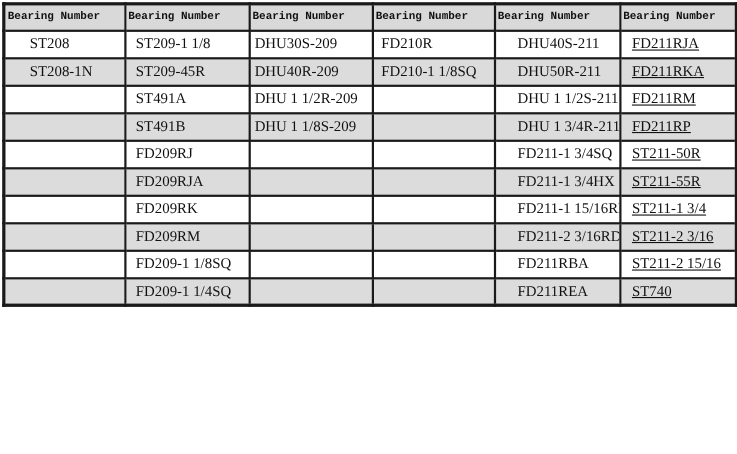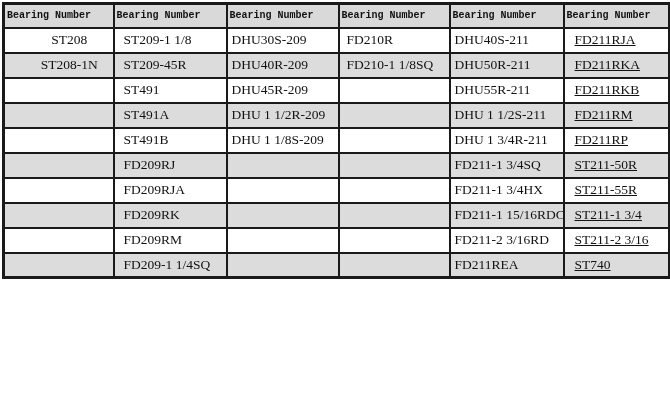--- a/index.html
+++ b/index.html
@@ -44,25 +44,25 @@
     font-size: 13.5px;
     color: var(--text-color, #111111);
     height: 25px;
     background: var(--row-bg, #ffffff);
     text-align: left;
   }
   tbody tr:nth-child(even) td {
     background: var(--row-alt-bg, #dcdcdc);
   }
   
-  td.c0 { padding-left: 22px; text-align: center; }
+  td.c0 { padding-left: 22px; }
   td.c1 { padding-left: 9px; margin-top: 45px; }
   td.c2 { padding-left: 4px; }
   td.c3 { padding-left: 7px; }
-  td.c4 { padding-left: 4px; }
+  td.c4 { padding-left: 20px; }
   td.c5 { padding-left: 10px; text-decoration: underline; }
 </style>
 </head>
 <body>
 
 <div class="table-wrap">
   <table class="bearing-table">
     <colgroup>
       <col style="width:110px">
       <col style="width:113px">
@@ -90,28 +90,20 @@
           <td class="c4">DHU40S-211</td>
           <td class="c5">FD211RJA</td>
         </tr>
         <tr>
           <td class="c0">ST208-1N</td>
           <td class="c1">ST209-45R</td>
           <td class="c2">DHU40R-209</td>
           <td class="c3">FD210-1 1/8SQ</td>
           <td class="c4">DHU50R-211</td>
           <td class="c5">FD211RKA</td>
-        </tr>
-        <tr>
-          <td class="c0"></td>
-          <td class="c1">ST491</td>
-          <td class="c2">DHU45R-209</td>
-          <td class="c3"></td>
-          <td class="c4">DHU55R-211</td>
-          <td class="c5">FD211RKB</td>
         </tr>
         <tr>
           <td class="c0"></td>
           <td class="c1">ST491A</td>
           <td class="c2">DHU 1 1/2R-209</td>
           <td class="c3"></td>
           <td class="c4">DHU 1 1/2S-211</td>
           <td class="c5">FD211RM</td>
         </tr>
         <tr>
@@ -149,20 +141,28 @@
         <tr>
           <td class="c0"></td>
           <td class="c1">FD209RM</td>
           <td class="c2"></td>
           <td class="c3"></td>
           <td class="c4">FD211-2 3/16RD</td>
           <td class="c5">ST211-2 3/16</td>
         </tr>
         <tr>
           <td class="c0"></td>
+          <td class="c1">FD209-1 1/8SQ</td>
+          <td class="c2"></td>
+          <td class="c3"></td>
+          <td class="c4">FD211RBA</td>
+          <td class="c5">ST211-2 15/16</td>
+        </tr>
+        <tr>
+          <td class="c0"></td>
           <td class="c1">FD209-1 1/4SQ</td>
           <td class="c2"></td>
           <td class="c3"></td>
           <td class="c4">FD211REA</td>
           <td class="c5">ST740</td>
         </tr>
       </tbody>
   </table>
 </div>
 

